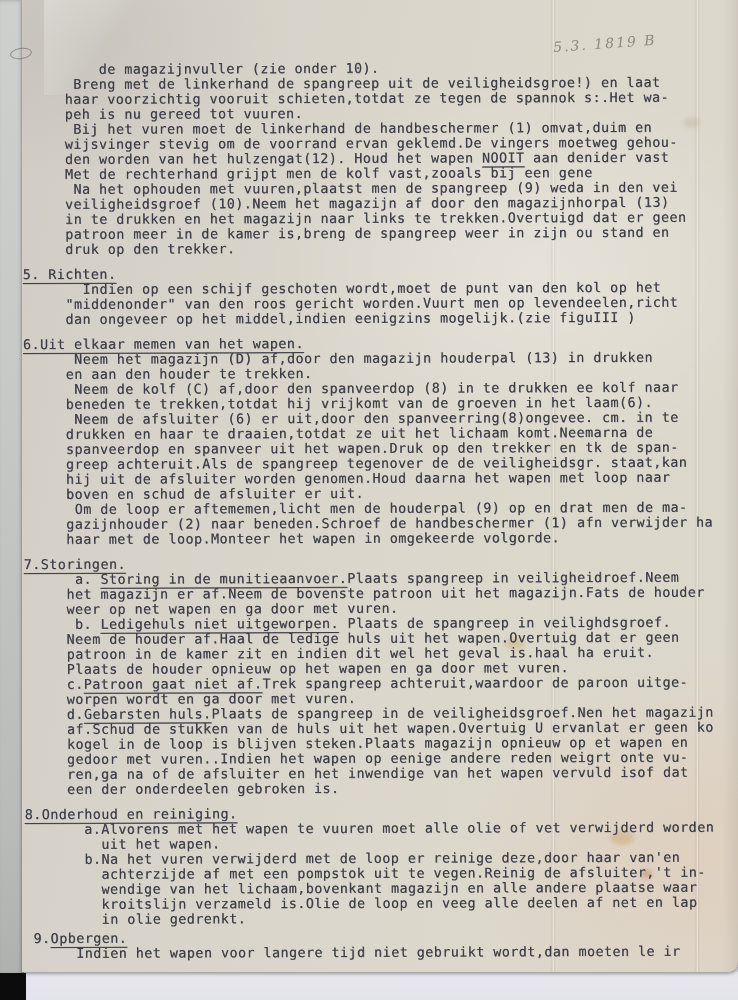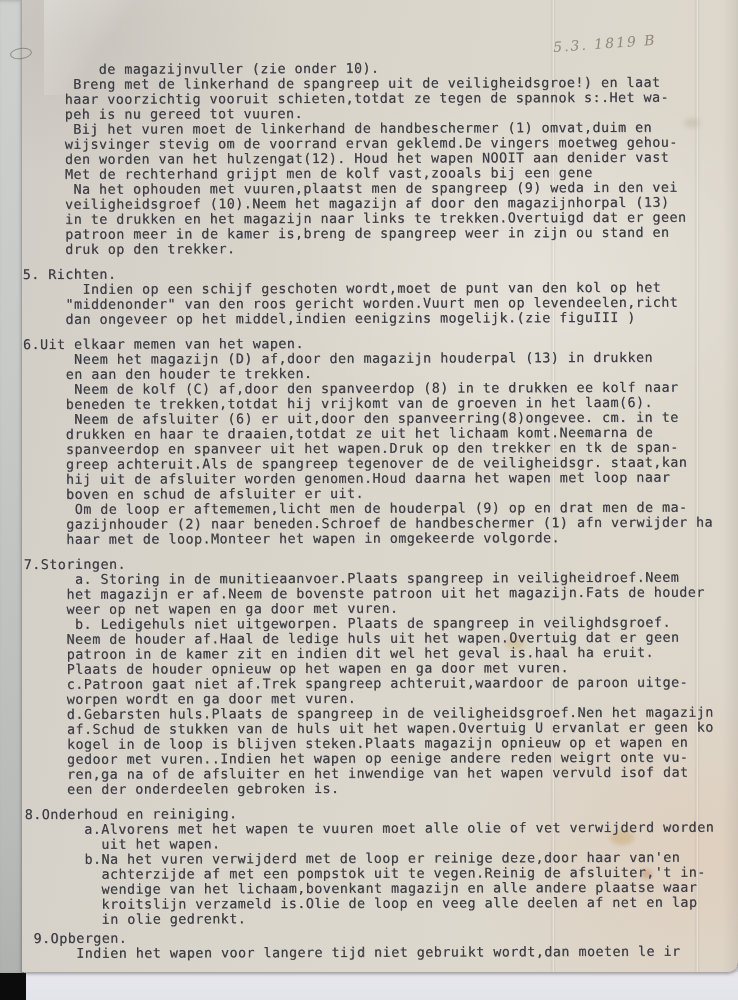--- a/index.html
+++ b/index.html
@@ -60,20 +60,21 @@
     font-family:"DejaVu Sans Mono",monospace;
     font-size:13.4px;line-height:15px;letter-spacing:0.45px;
     color:#3b3c44;white-space:pre;
     text-shadow:0.3px 0.3px 0.6px rgba(52,53,62,0.55);
     transform:rotate(-0.2deg);transform-origin:left top;
   }
   .line{height:15px;}
   .line.gap{margin-top:10px;}
   .line.gapsm{margin-top:4px;}
   .u{
+    text-decoration:underline;
     text-decoration-thickness:1.3px;
     text-underline-offset:3.6px;
     text-decoration-color:rgba(48,48,58,0.85);
   }
 </style>
 </head>
 <body>
 
 <div class="scene">
   <div class="backing-left"></div>

